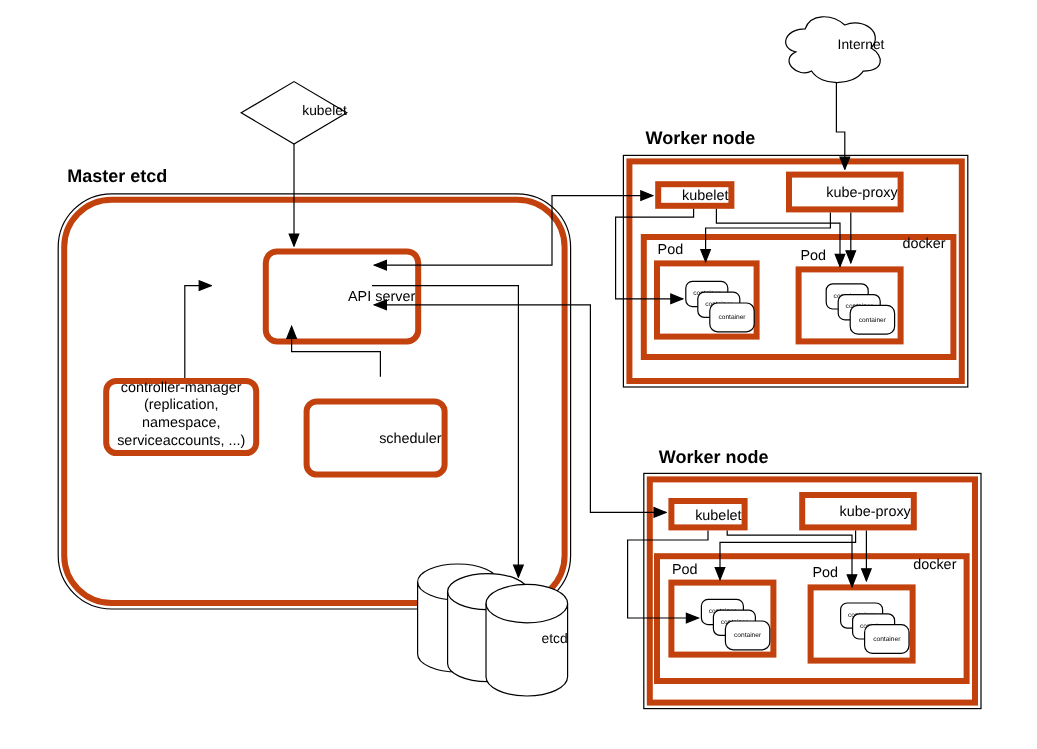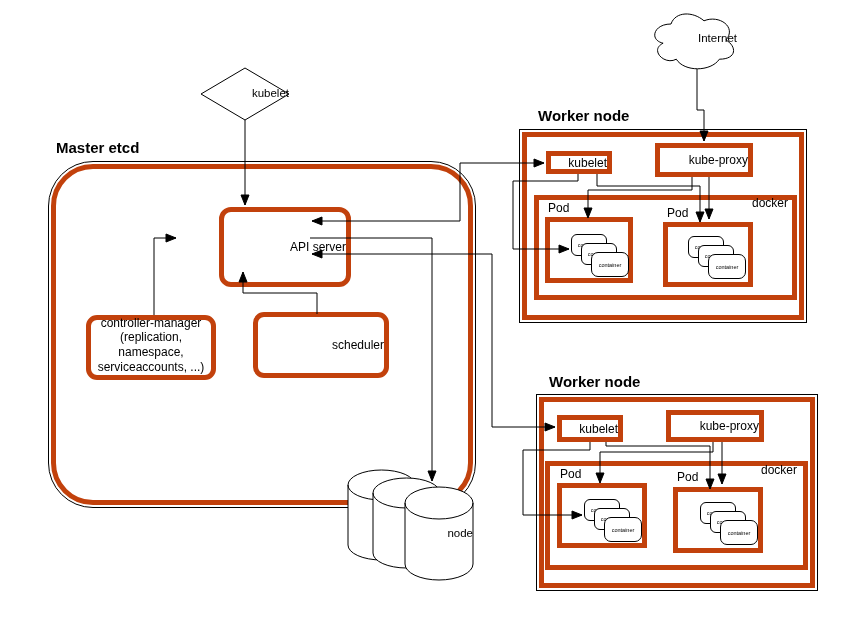--- a/index.html
+++ b/index.html
@@ -98,21 +98,21 @@
   <div class="box flexc z5" style="left:178px;top:207px;width:132px;height:80px;border-radius:12px;margin-left:41px;">
     <span class="boxlbl">API server</span>
   </div>
 
   <div class="box flexc z5 round-md" style="left:86px;top:315px;width:130px;height:65px;flex-direction:column;">
     <div class="boxlbl">controller-manager</div>
     <div class="sub">(replication, namespace,</div>
     <div class="sub">serviceaccounts, ...)</div>
   </div>
 
-  <div class="box flexc z5 round-md" style="left:253px;top:312px;width:136px;height:66px;">
+  <div class="box flexc z5 round-md" style="left:253px;top:332px;width:120px;height:66px;">
     <span class="boxlbl">scheduler</span>
   </div>
 
   <div class="box flexc z5" style="left:546px;top:151px;width:66px;height:23px;">
     <span class="boxlbl">kubelet</span>
   </div>
   <div class="box flexc z5" style="left:655px;top:143px;width:98px;height:34px;">
     <span class="boxlbl">kube-proxy</span>
   </div>
 
@@ -162,16 +162,16 @@
     <path fill="#fff" stroke="#000" stroke-width="1" d="M671,24 C653.4,24 649,40 663.1,43.2 C649,50.2 664.8,65.6 676.3,59.2 C684.2,72 710.6,72 719.4,59.2 C737,59.2 737,46.4 726,40 C737,27.2 719.4,14.4 704,20.8 C693,11.2 675.4,11.2 671,24 Z"></path>
   </svg>
 
   <div class="lbl flexc" style="left:201px;top:87px;width:88px;height:14px;font-size:11.5px;z-index:40;">
     <span>kubelet</span>
   </div>
   <div class="lbl flexc" style="left:649px;top:32px;width:88px;height:14px;font-size:11.5px;z-index:40;">
     <span>Internet</span>
   </div>
   <div class="lbl flexc" style="left:405px;top:527px;width:68px;height:14px;font-size:11.5px;z-index:40;">
-    <span>node</span>
+    <span>etcd</span>
   </div>
 
 </div>
 
 </body></html>

